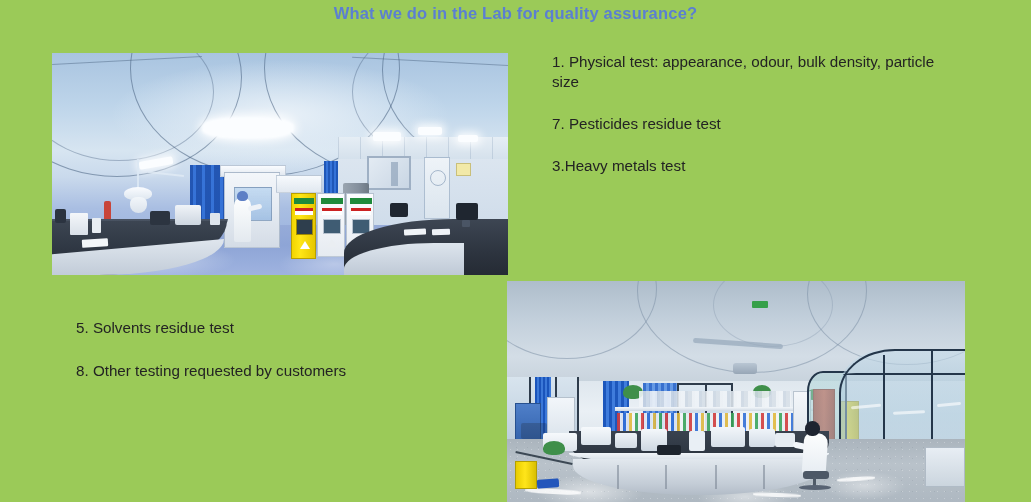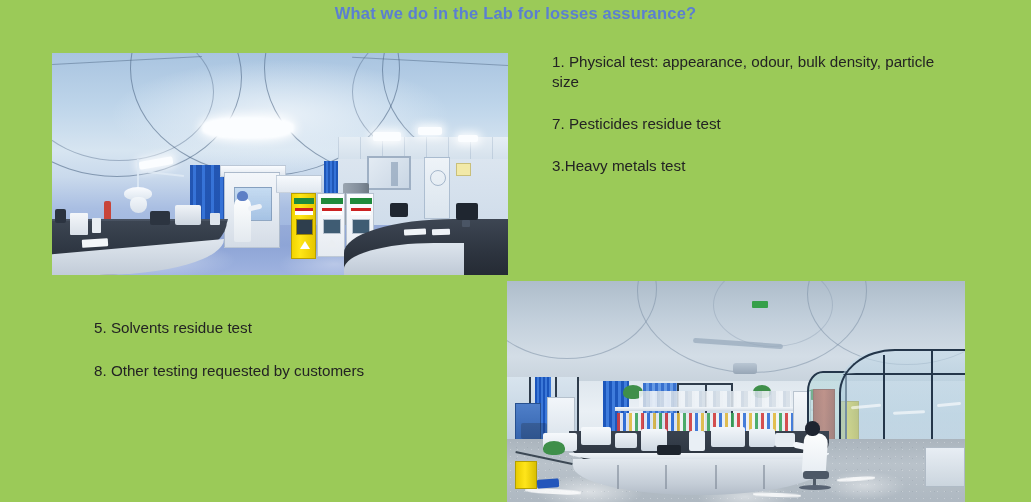--- a/index.html
+++ b/index.html
@@ -46,21 +46,21 @@
     font-size: 15.2px;
     line-height: 1.32;
     font-family: "Liberation Sans", sans-serif;
     white-space: pre-wrap;
   }
 
   #right-list { left: 552px; top: 52px; width: 400px; }
   #right-list .bullet-line { margin-bottom: 22px; }
   #right-list .bullet-line:last-child { margin-bottom: 0; }
 
-  #left-list { left: 76px; top: 318px; width: 400px; margin-left: 18px; }
+  #left-list { left: 76px; top: 318px; width: 400px; }
   #left-list .bullet-line { margin-bottom: 23px; }
   #left-list .bullet-line:last-child { margin-bottom: 0; }
 
   
   .photo {
     position: absolute;
     overflow: hidden;
   }
 
   #photo-lab-top {
@@ -591,21 +591,21 @@
     position: absolute; left: 418px; top: 166px; width: 40px; height: 40px;
     background: linear-gradient(180deg,#e8eef4,#cbd5de);
     border: 1px solid #b0bbc6;
   }
 </style>
 </head>
 <body>
 
 <div class="slide">
 
-  <div class="slide-title">What we do in the Lab for losses assurance?</div>
+  <div class="slide-title">What we do in the Lab for quality assurance?</div>
 
   <div class="photo" id="photo-lab-top">
     <div class="scene">
       <div class="t-sky"></div>
 
       <div class="t-arc a1"></div>
       <div class="t-arc a2"></div>
       <div class="t-arc a3"></div>
       <div class="t-arc a4"></div>
       <div class="t-arc a5"></div>

